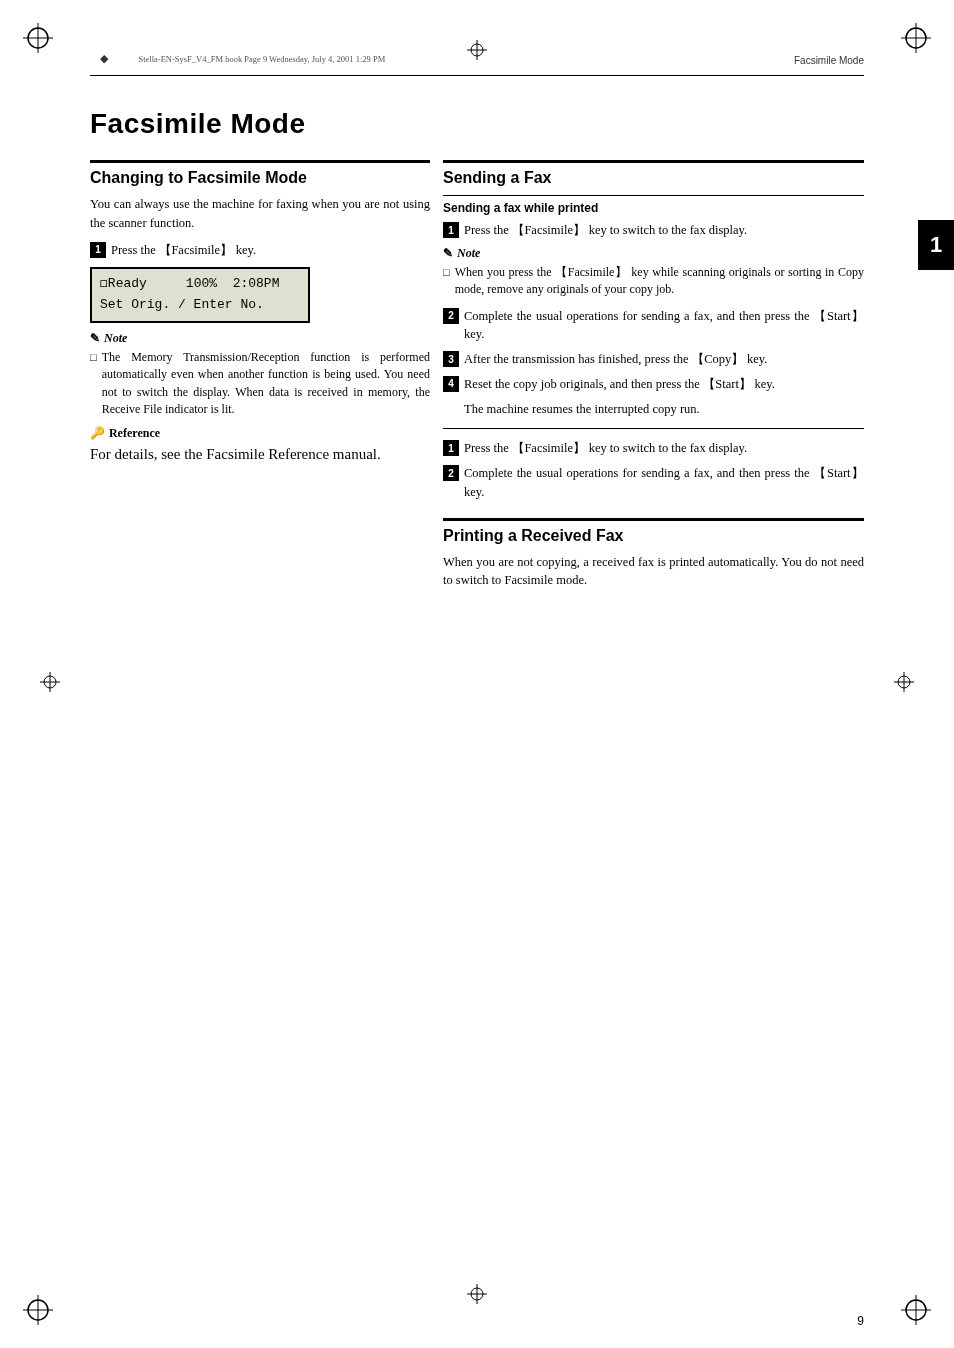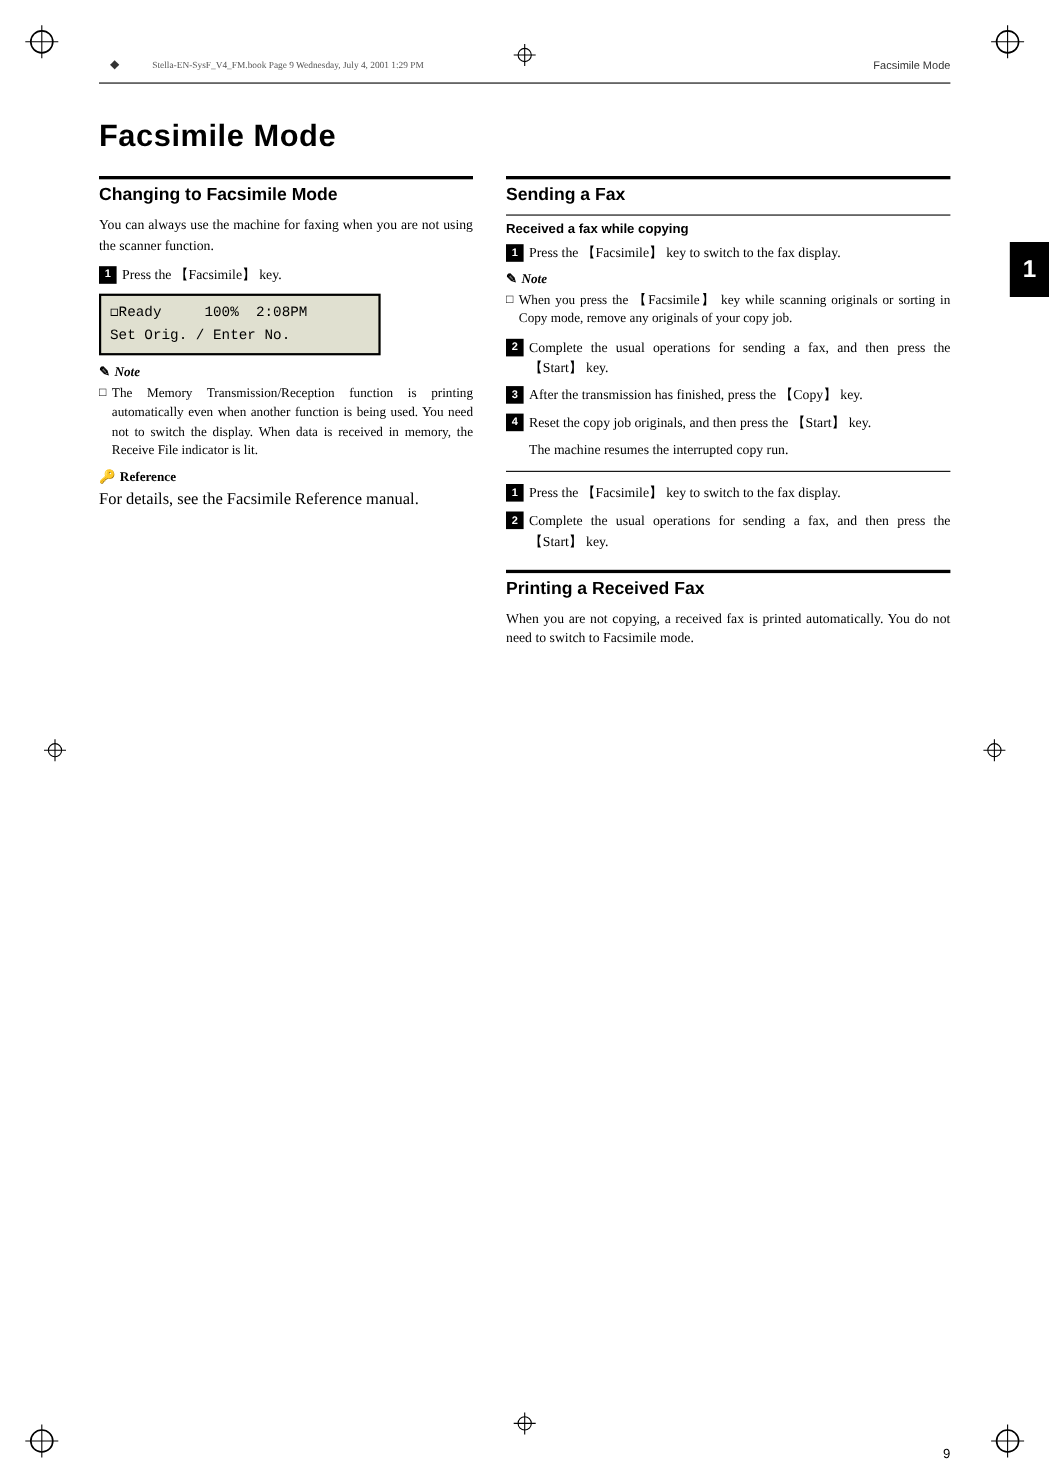--- a/index.html
+++ b/index.html
@@ -110,21 +110,21 @@
       font-weight: bold;
       font-family: Arial, sans-serif;
       margin-bottom: 20px;
       margin-top: 18px;
       letter-spacing: 0.5px;
     }
 
     
     .columns {
       display: flex;
-      gap: 30px;
+      gap: 13px;
       margin-top: 0;
     }
 
     .left-col {
       flex: 0 0 340px;
       min-width: 0;
     }
 
     .right-col {
       flex: 1;
@@ -200,21 +200,21 @@
 
     
     .lcd-display {
       border: 2px solid #000;
       background: #e0e0d0;
       font-family: 'Courier New', Courier, monospace;
       font-size: 13px;
       padding: 5px 8px;
       margin: 8px 0 8px 0;
       line-height: 1.6;
-      width: 256px;
+      width: 220px;
     }
 
     
     .note-section {
       margin-bottom: 8px;
     }
 
     .note-header {
       display: flex;
       align-items: center;
@@ -406,39 +406,39 @@
           <span>Set Orig. / Enter No.</span>
         </div>
 
         <div class="note-section">
           <div class="note-header">
             <span class="note-icon">✎</span>
             <span>Note</span>
           </div>
           <div class="note-item">
             <span class="note-bullet">□</span>
-            <span class="note-text">The Memory Transmission/Reception function is printing automatically even when another function is being used. You need not to switch the display. When data is received in memory, the Receive File indicator is lit.</span>
+            <span class="note-text">The Memory Transmission/Reception function is performed automatically even when another function is being used. You need not to switch the display. When data is received in memory, the Receive File indicator is lit.</span>
           </div>
         </div>
 
         <div class="reference-section">
           <div class="reference-header">
             <span class="reference-icon">🔑</span>
             <span>Reference</span>
           </div>
           <div class="reference-text">For details, see the Facsimile Reference manual.</div>
         </div>
 
       </div>
 
       <div class="right-col">
 
         <div class="section-header">Sending a Fax</div>
 
-        <div class="subsection-header">Received a fax while copying</div>
+        <div class="subsection-header">Sending a fax while printed</div>
 
         <div class="step">
           <span class="step-num">1</span>
           <span class="step-text"><b>Press the 【Facsimile】 key to switch to the fax display.</b></span>
         </div>
 
         <div class="note-section" style="margin-left:0;">
           <div class="note-header">
             <span class="note-icon">✎</span>
             <span>Note</span>

